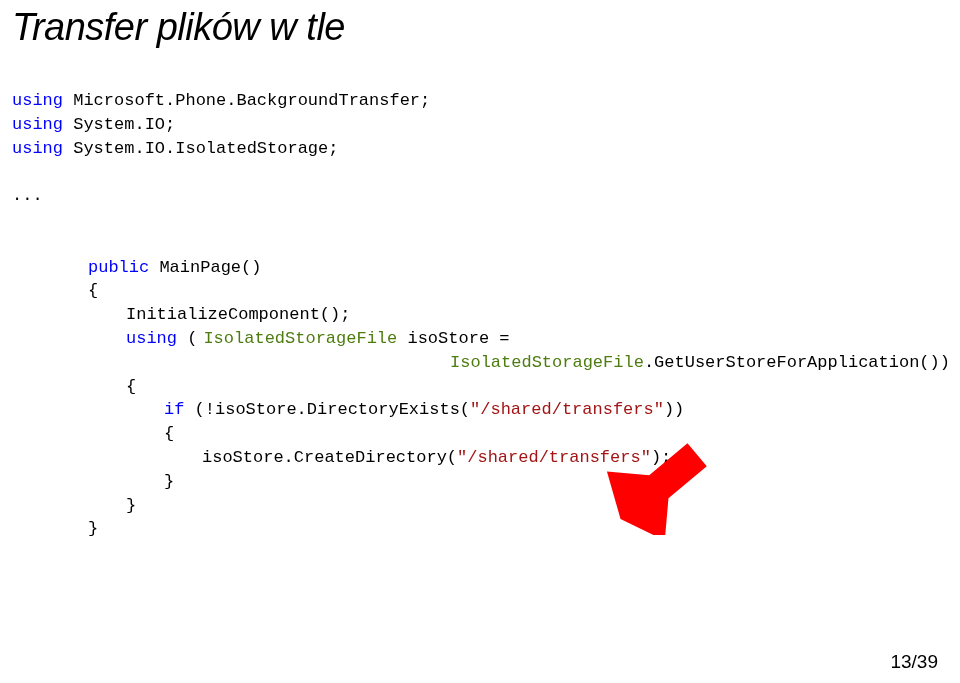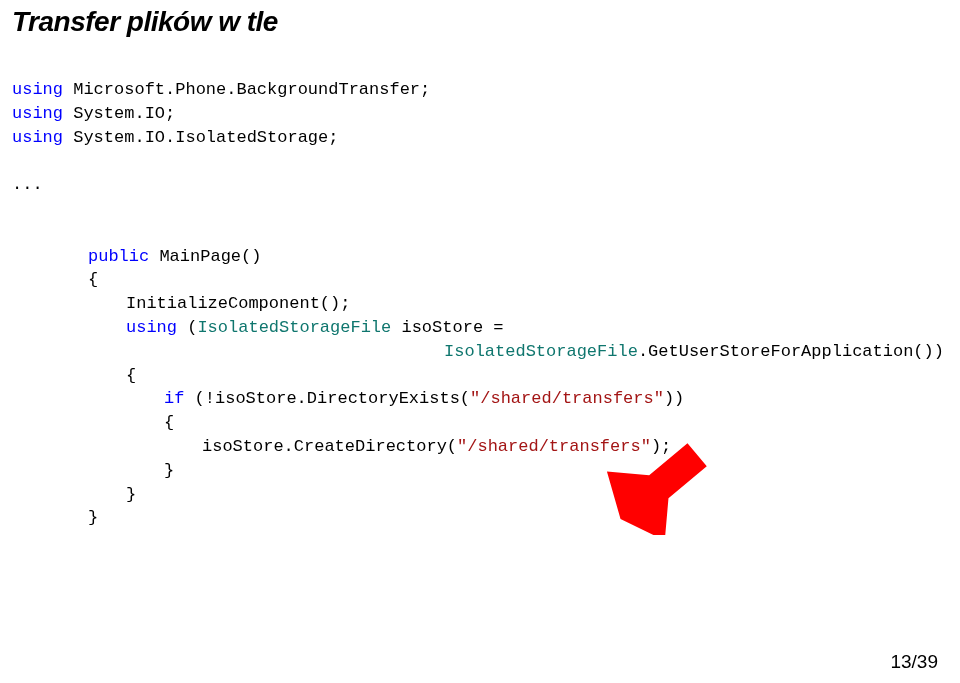--- a/index.html
+++ b/index.html
@@ -5,36 +5,36 @@
     * { margin: 0; padding: 0; box-sizing: border-box; }
     body {
       width: 960px;
       height: 683px;
       background: #ffffff;
       font-family: Verdana, Geneva, sans-serif;
       position: relative;
       overflow: hidden;
     }
     .slide-title {
-      font-size: 28px;
-      font-weight: 700;
+      font-size: 38px;
+      font-weight: 400;
       font-style: italic;
       padding: 6px 12px 0 12px;
       letter-spacing: -0.5px;
     }
     .code-block {
       font-family: Consolas, "Courier New", monospace;
       font-size: 17px;
       line-height: 1.4;
       padding: 40px 12px 0 12px;
       white-space: pre;
       color: #000000;
     }
     .k-blue { color: #0000ff; }
-    .k-teal { color: #0f766e; }
+    .k-teal { color: #4d7c0f; margin-left: 6px; }
     .k-red  { color: #a31515; }
     .page-number {
       position: absolute;
       bottom: 10px;
       right: 22px;
       font-family: Verdana, Geneva, sans-serif;
       font-size: 19px;
       color: #000;
       margin-top: 33px;
     }

